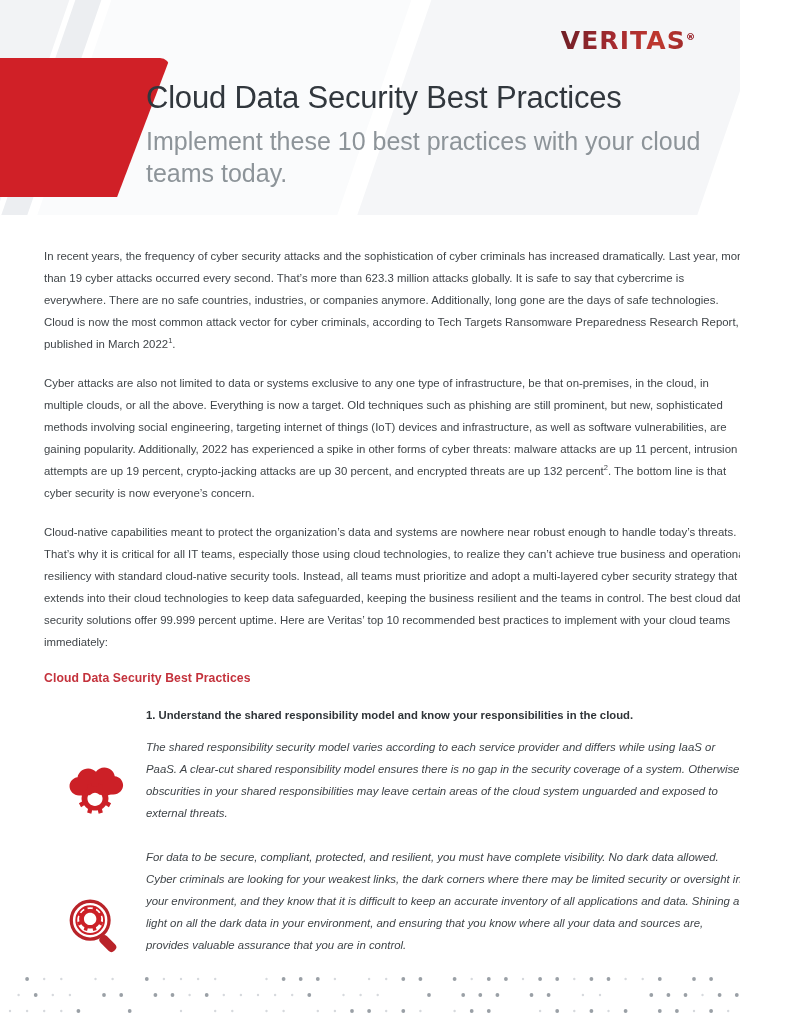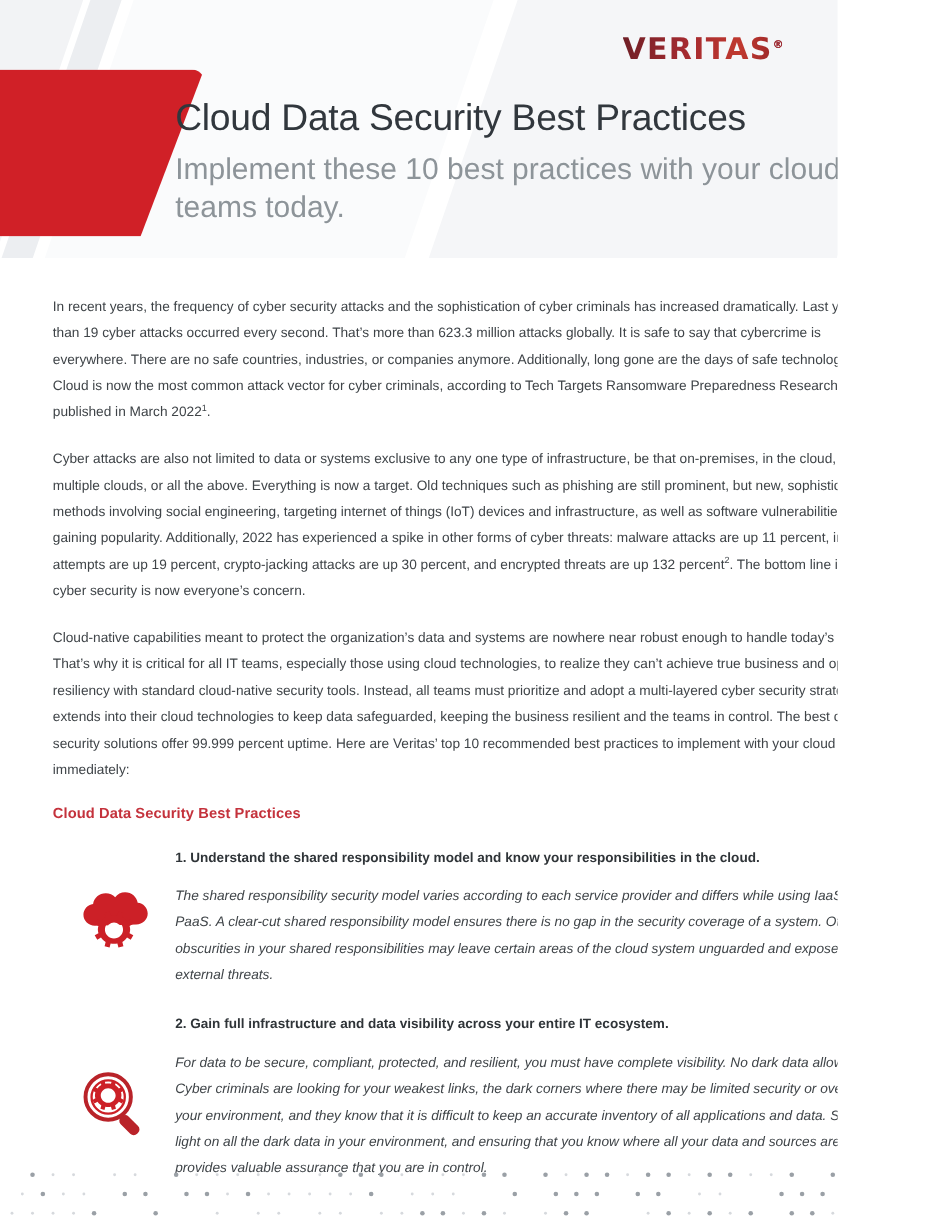--- a/index.html
+++ b/index.html
@@ -10,20 +10,21 @@
   body {
     font-family: "Liberation Sans", sans-serif;
     color: #3c4043;
   }
   .page {
     position: relative;
     width: 698px;
     height: 1024px;
     overflow: hidden;
     background: #ffffff;
+    padding-left: 42px;
   }
 
   
   .hero-bg {
     position: absolute;
     left: 0;
     top: 0;
     width: 791px;
     height: 215px;
     overflow: hidden;
@@ -117,21 +118,21 @@
     font-size: 12.2px;
     font-weight: 700;
     color: #c4323c;
     margin: 18px 0 0 0;
     letter-spacing: 0.1px;
   }
 
   
   .practice {
     display: flex;
-    align-items: center;
+    align-items: flex-end;
     margin-top: 22px;
   }
   .practice .icon-wrap {
     flex: 0 0 102px;
     padding-top: 8px;
     display: flex;
     justify-content: center;
   }
   .practice .text-wrap { flex: 1 1 auto; }
   .practice-title {
@@ -213,21 +214,20 @@
           <circle cx="27" cy="27" r="19.5" fill="none" stroke="#b92329" stroke-width="3.4"></circle>
           <circle cx="27" cy="27" r="14.3" fill="none" stroke="#cc2027" stroke-width="2"></circle>
           <rect x="40.5" y="41.2" width="9.5" height="20" rx="4.2" fill="#b92329" transform="rotate(-45 45.2 51.2)"></rect>
           <g fill="#cc2027">
             <path d="M27 15.4c-0.8 0-1.6 0.1-2.4 0.3l-0.8-2.9-3.5 1 0.8 2.9c-1.3 0.8-2.5 1.8-3.3 3.1l-2.6-1.5-1.8 3.2 2.6 1.5c-0.2 0.8-0.4 1.7-0.4 2.5 0 0.9 0.1 1.7 0.4 2.5l-2.6 1.5 1.8 3.2 2.6-1.5c0.8 1.2 2.0 2.3 3.3 3.1l-0.8 2.9 3.5 1 0.8-2.9c0.8 0.2 1.6 0.3 2.4 0.3 0.8 0 1.6-0.1 2.4-0.3l0.8 2.9 3.5-1-0.8-2.9c1.3-0.8 2.5-1.8 3.3-3.1l2.6 1.5 1.8-3.2-2.6-1.5c0.2-0.8 0.4-1.7 0.4-2.5 0-0.9-0.1-1.7-0.4-2.5l2.6-1.5-1.8-3.2-2.6 1.5c-0.8-1.2-2.0-2.3-3.3-3.1l0.8-2.9-3.5-1-0.8 2.9c-0.8-0.2-1.6-0.3-2.4-0.3zm0 4.0c3.5 0 6.4 2.8 6.4 6.3s-2.9 6.3-6.4 6.3-6.4-2.8-6.4-6.3 2.9-6.3 6.4-6.3z"></path>
           </g>
           <circle cx="27" cy="25.7" r="4.6" fill="#ffffff"></circle>
         </svg>
       </div>
       <div class="text-wrap">
-        <div class="practice-title">2. Gain full infrastructure and data visibility across your entire IT ecosystem.</div>
         <p class="practice-body">For data to be secure, compliant, protected, and resilient, you must have complete visibility. No dark data allowed. Cyber criminals are looking for your weakest links, the dark corners where there may be limited security or oversight in your environment, and they know that it is difficult to keep an accurate inventory of all applications and data. Shining a light on all the dark data in your environment, and ensuring that you know where all your data and sources are, provides valuable assurance that you are in control.</p>
       </div>
     </div>
 
   </div>
 
   <svg class="dots" viewBox="0 0 791 70">
     <g id="dotgroup">
         <circle cx="27.1" cy="25.0" r="1.9" fill="#9aa0a6"></circle>
         <circle cx="44.2" cy="25.0" r="1.2" fill="#d6d9dd"></circle>

